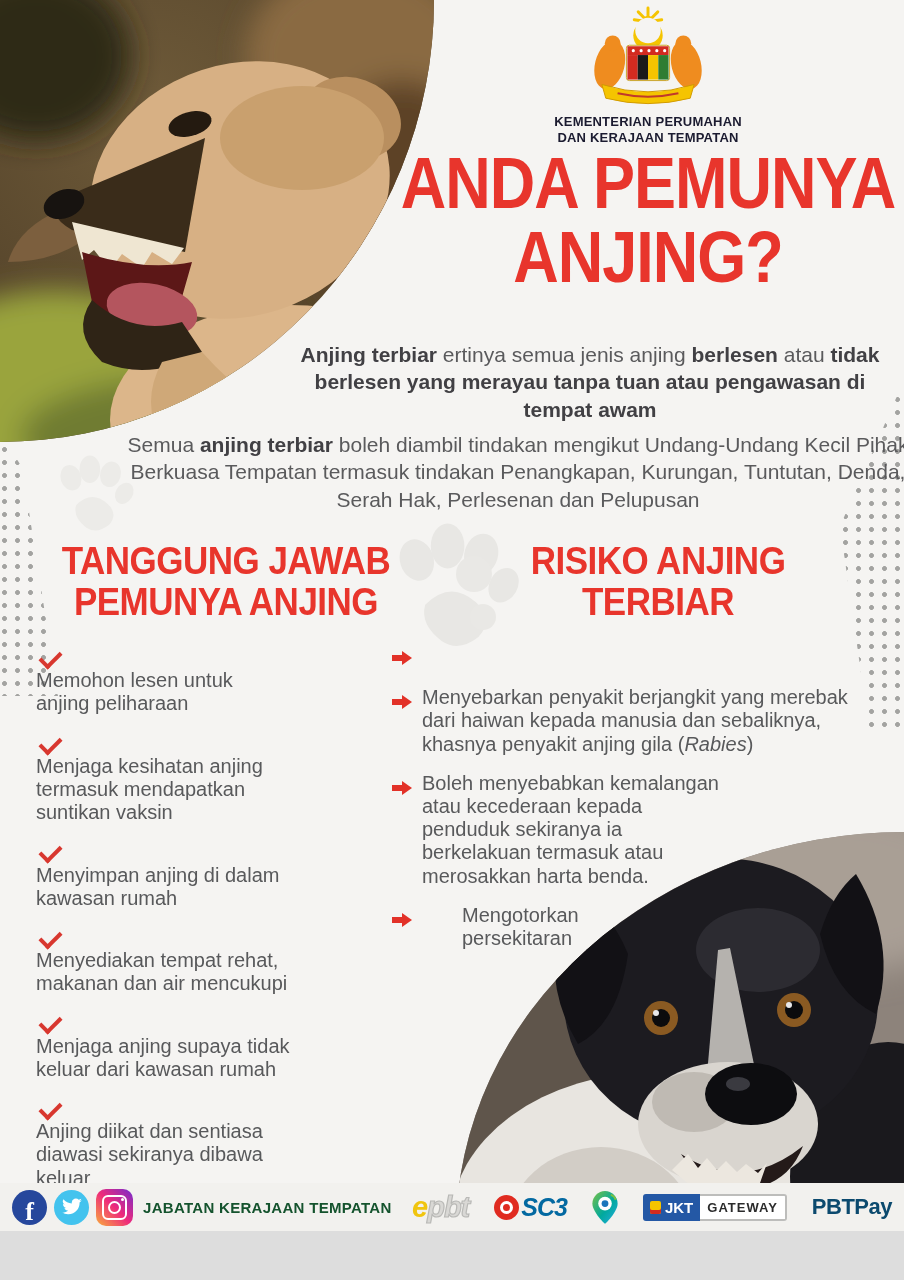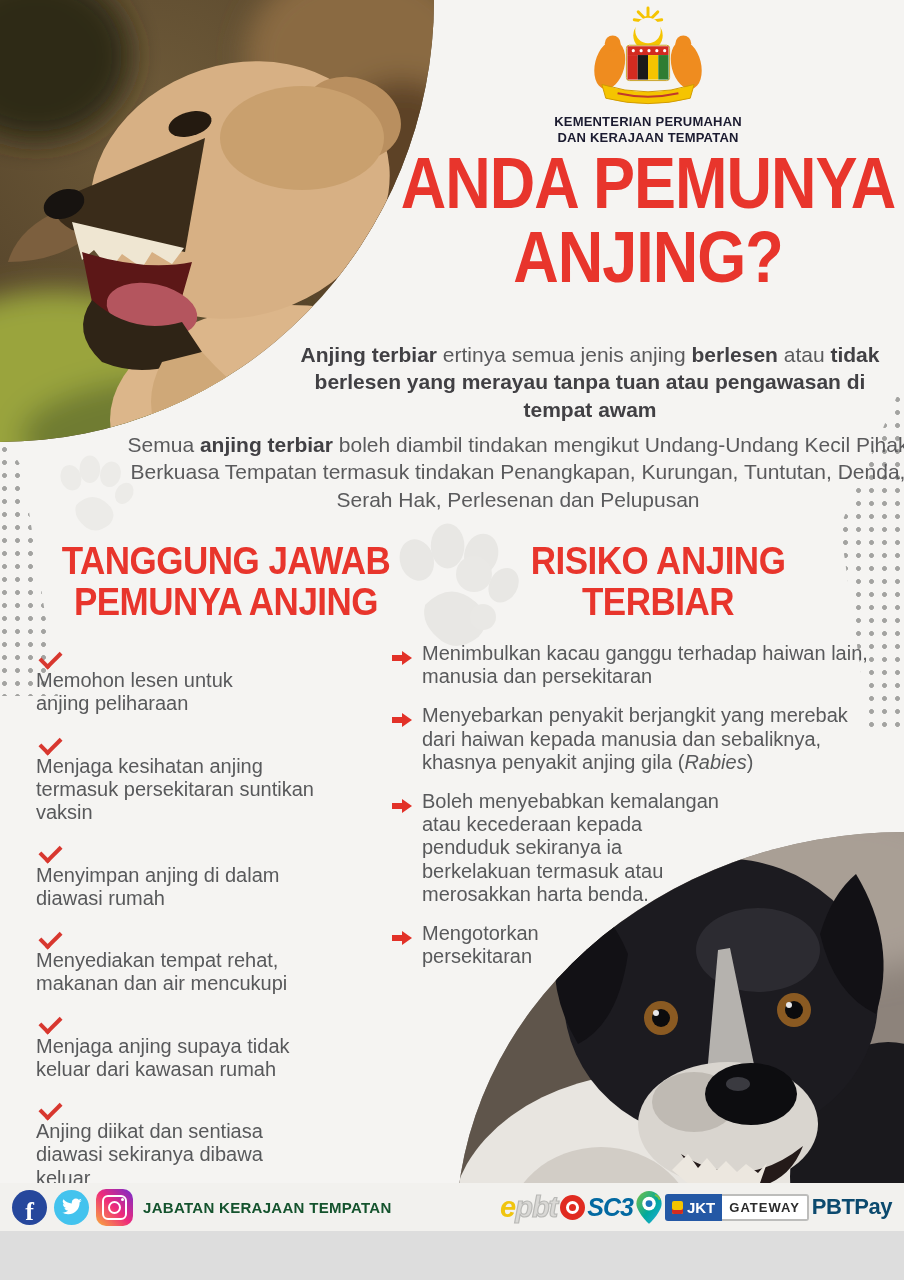--- a/index.html
+++ b/index.html
@@ -74,21 +74,21 @@
       font-weight:bold;font-size:26px;line-height:.95;font-family:"Liberation Serif",serif;}
   .tw{width:35px;height:35px;border-radius:50%;background:#43c3ee;display:flex;
       align-items:center;justify-content:center;}
   .ig{width:37px;height:37px;border-radius:10px;
       background:linear-gradient(45deg,#f9ae3b 0%,#ee2a7b 50%,#9b2bb3 85%,#6a30d6 100%);
       display:flex;align-items:center;justify-content:center;}
   .ig .cam{width:21px;height:21px;border:2px solid #fff;border-radius:6px;position:relative;}
   .ig .lens{position:absolute;left:4px;top:4px;width:9px;height:9px;border:2px solid #fff;border-radius:50%;}
   .ig .dot{position:absolute;right:1px;top:1px;width:3px;height:3px;background:#fff;border-radius:50%;}
   .agency{margin-left:10px;font-size:15px;font-weight:bold;color:#14532d;letter-spacing:.3px;}
-  .logos{margin-left:auto;display:flex;align-items:center;gap:3px;}
+  .logos{margin-left:auto;display:flex;align-items:center;gap:25px;}
   .epbt{font-style:italic;font-weight:800;font-size:29px;letter-spacing:-1px;line-height:1;}
   .epbt .e{color:#f0c50f;}
   .epbt .rest{color:#d9d8d5;-webkit-text-stroke:1.2px #b9b9b6;}
   .osc3{display:flex;align-items:center;gap:2px;}
   .osc-badge{width:25px;height:25px;border-radius:50%;background:#fff;border:6px solid #e02b20;
              box-sizing:border-box;position:relative;}
   .osc-badge::after{content:"";position:absolute;left:3px;top:3px;width:7px;height:7px;
                     border-radius:50%;background:#e02b20;}
   .osc3 .txt{color:#0369a1;font-weight:800;font-size:25px;font-style:italic;letter-spacing:-1px;}
   .jkt{display:flex;align-items:stretch;height:27px;}
@@ -253,25 +253,25 @@
     <div>TERBIAR</div>
   </div>
 
   <ul class="list list-left">
     <li>
       <span class="ckbox"><span class="check"></span></span>
       <span style="max-width:250px;">Memohon lesen untuk anjing peliharaan</span>
       </li>
     <li>
       <span class="ckbox"><span class="check"></span></span>
-      <span style="max-width:285px;">Menjaga kesihatan anjing termasuk persekitaran suntikan vaksin</span>
-      </li>
-    <li>
-      <span class="ckbox"><span class="check"></span></span>
-      <span style="max-width:290px;">Menyimpan anjing di dalam diawasi rumah</span>
+      <span style="max-width:285px;">Menjaga kesihatan anjing termasuk mendapatkan suntikan vaksin</span>
+      </li>
+    <li>
+      <span class="ckbox"><span class="check"></span></span>
+      <span style="max-width:290px;">Menyimpan anjing di dalam kawasan rumah</span>
       </li>
     <li>
       <span class="ckbox"><span class="check"></span></span>
       <span style="max-width:300px;">Menyediakan tempat rehat, makanan dan air mencukupi</span>
       </li>
     <li>
       <span class="ckbox"><span class="check"></span></span>
       <span style="max-width:305px;">Menjaga anjing supaya tidak keluar dari kawasan rumah</span>
       </li>
     <li>
@@ -283,33 +283,32 @@
       </li>
     <li>
       <span class="ckbox"><span class="check"></span></span>
       <span style="max-width:300px;">Memastikan anjing tidak menimbulkan kacau ganggu</span>
       </li>
   </ul>
 
   <ul class="list list-right">
     <li>
       <span class="arbox"><span class="arrow"></span></span>
-      <span style="max-width:460px;"><span>Menimbulkan kacau ganggu terhadap haiwan lain, manusia dan persekitaran</span></span>
       </li>
     <li>
       <span class="arbox"><span class="arrow"></span></span>
       <span style="max-width:435px;"><span>Menyebarkan penyakit berjangkit yang merebak dari haiwan kepada manusia dan sebaliknya, khasnya penyakit anjing gila (</span><i>Rabies</i><span>)</span></span>
       </li>
     <li>
       <span class="arbox"><span class="arrow"></span></span>
       <span style="max-width:310px;"><span>Boleh menyebabkan kemalangan atau kecederaan kepada penduduk sekiranya ia berkelakuan termasuk atau merosakkan harta benda.</span></span>
       </li>
     <li>
       <span class="arbox"><span class="arrow"></span></span>
-      <span style="max-width:150px;"><span>Mengotorkan persekitaran</span></span>
+      <span style="max-width:150px;margin-left:40px;"><span>Mengotorkan persekitaran</span></span>
       </li>
   </ul>
 
   <div class="footer">
     <div class="social">
       <div class="fb">
         <span>f</span>
       </div>
       <div class="tw">
         <svg width="22" height="18" viewBox="0 0 24 20" fill="#ffffff">

